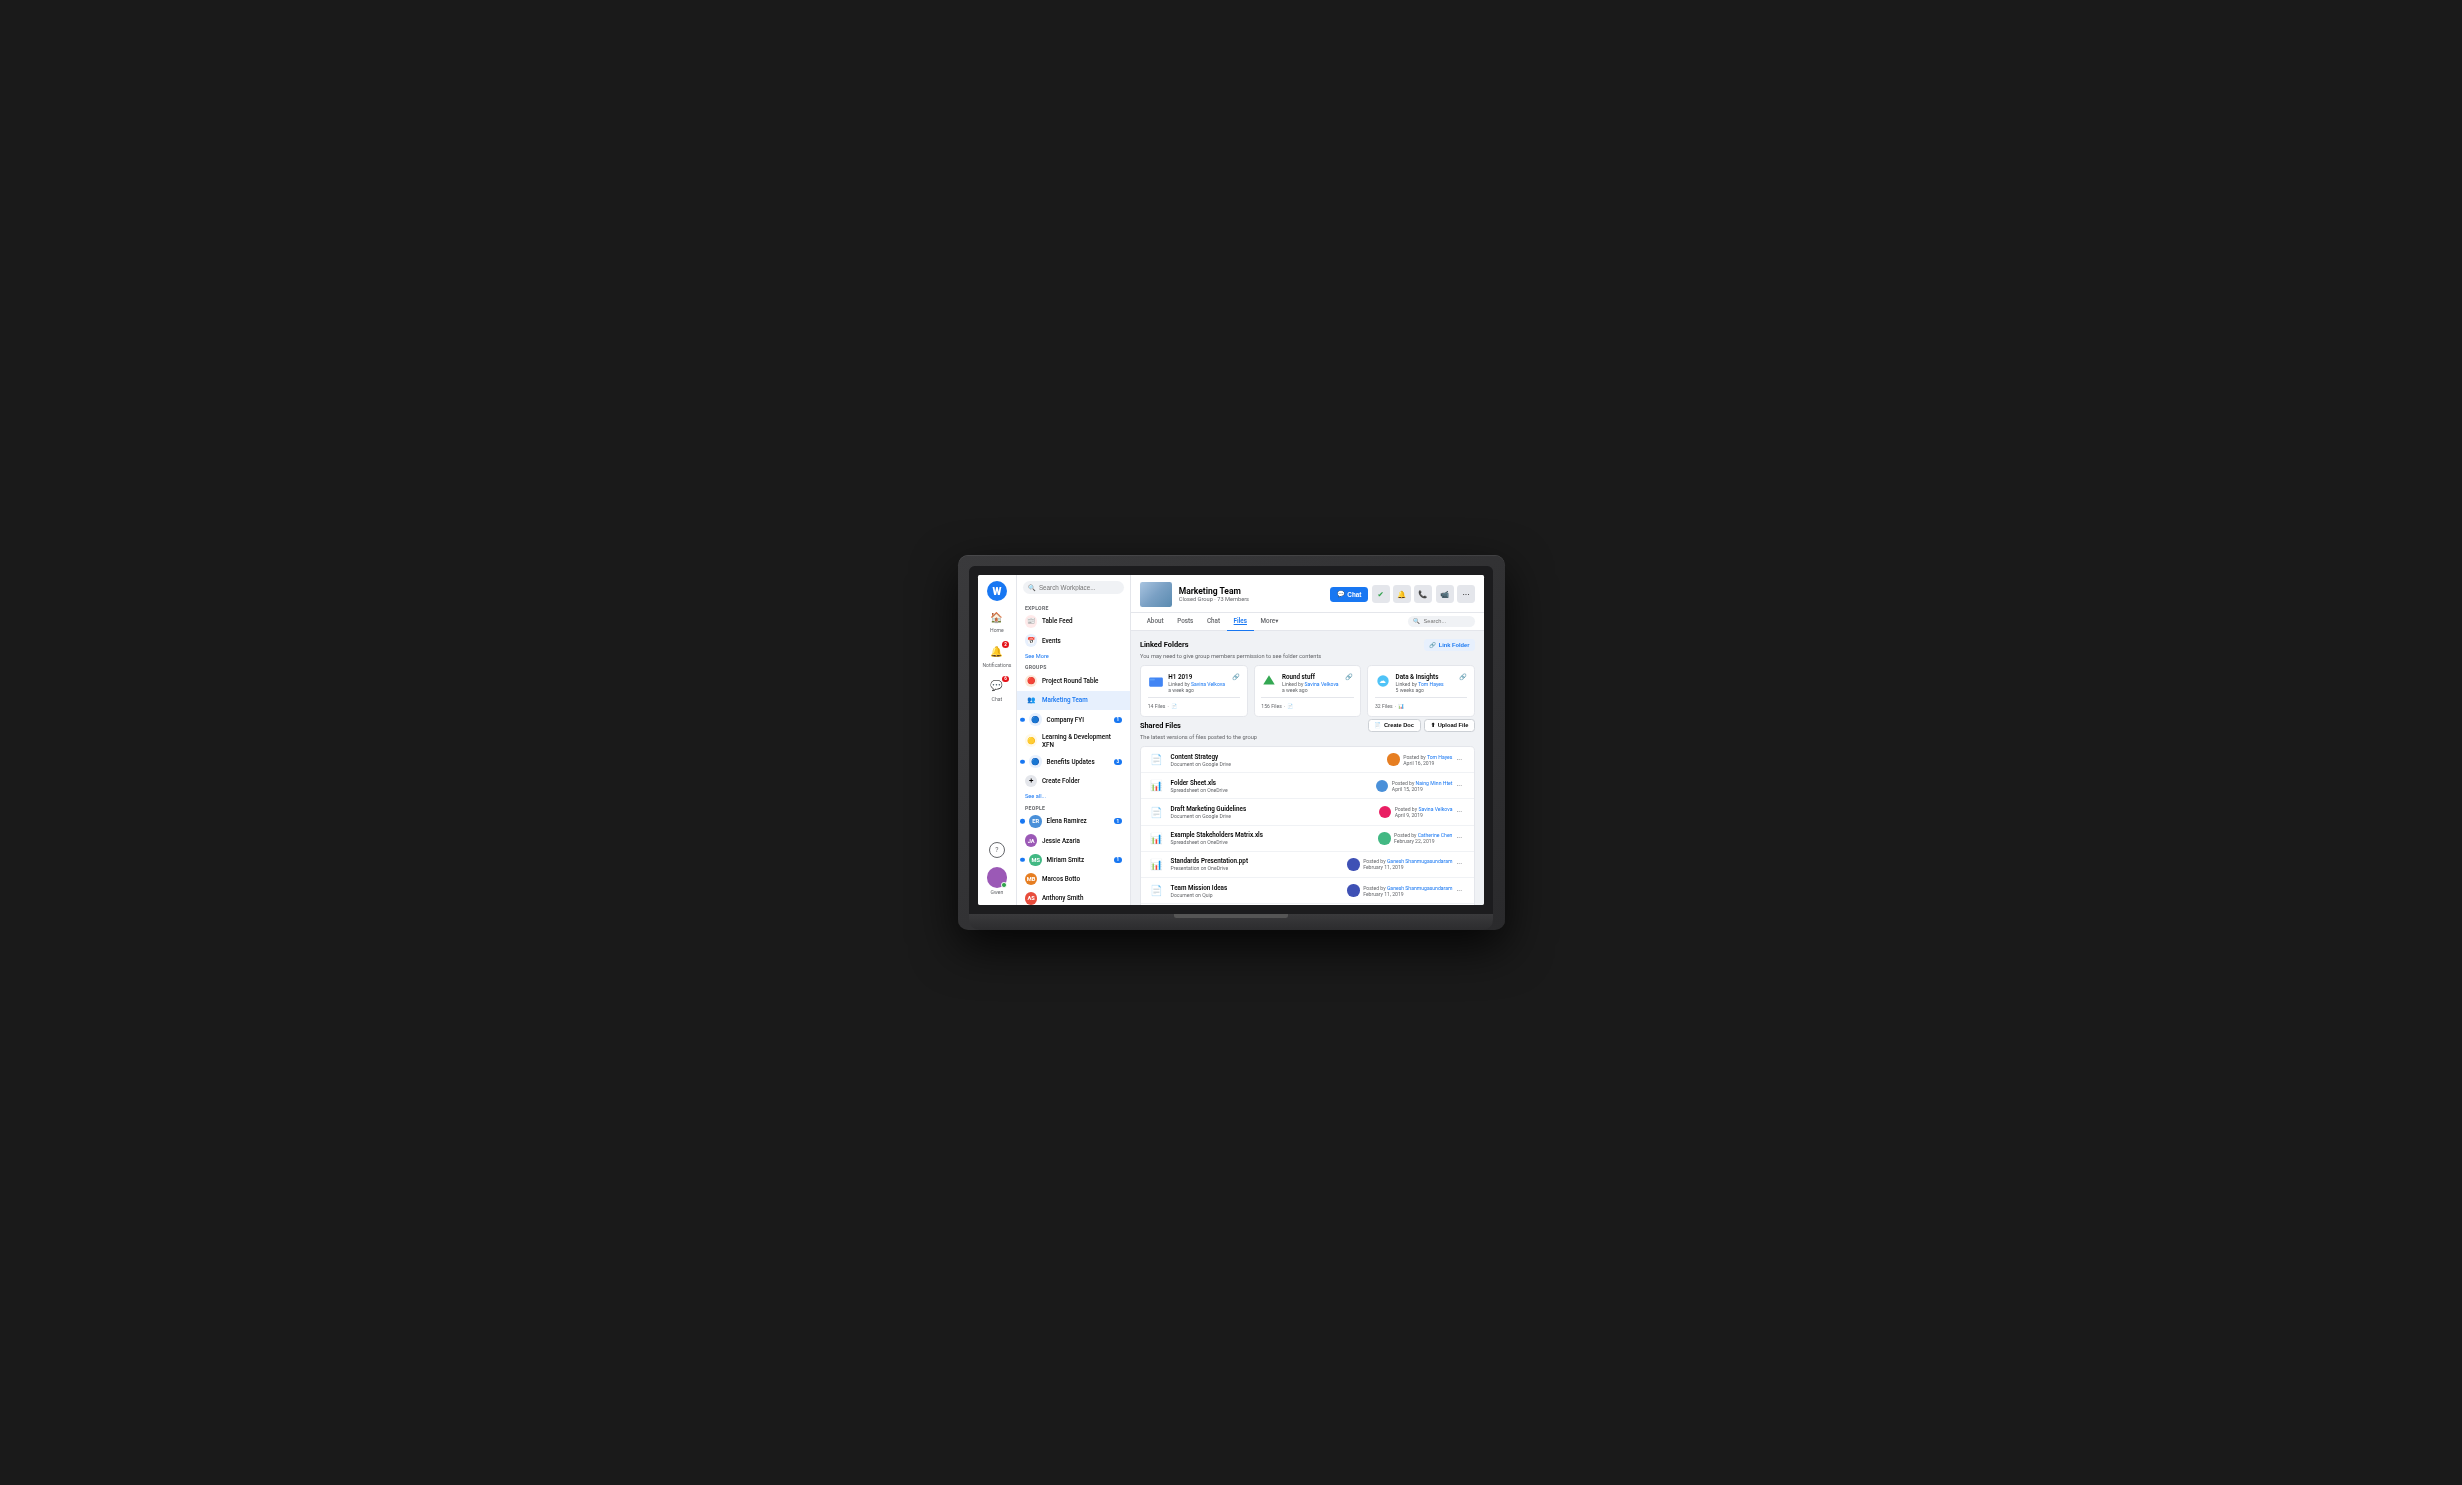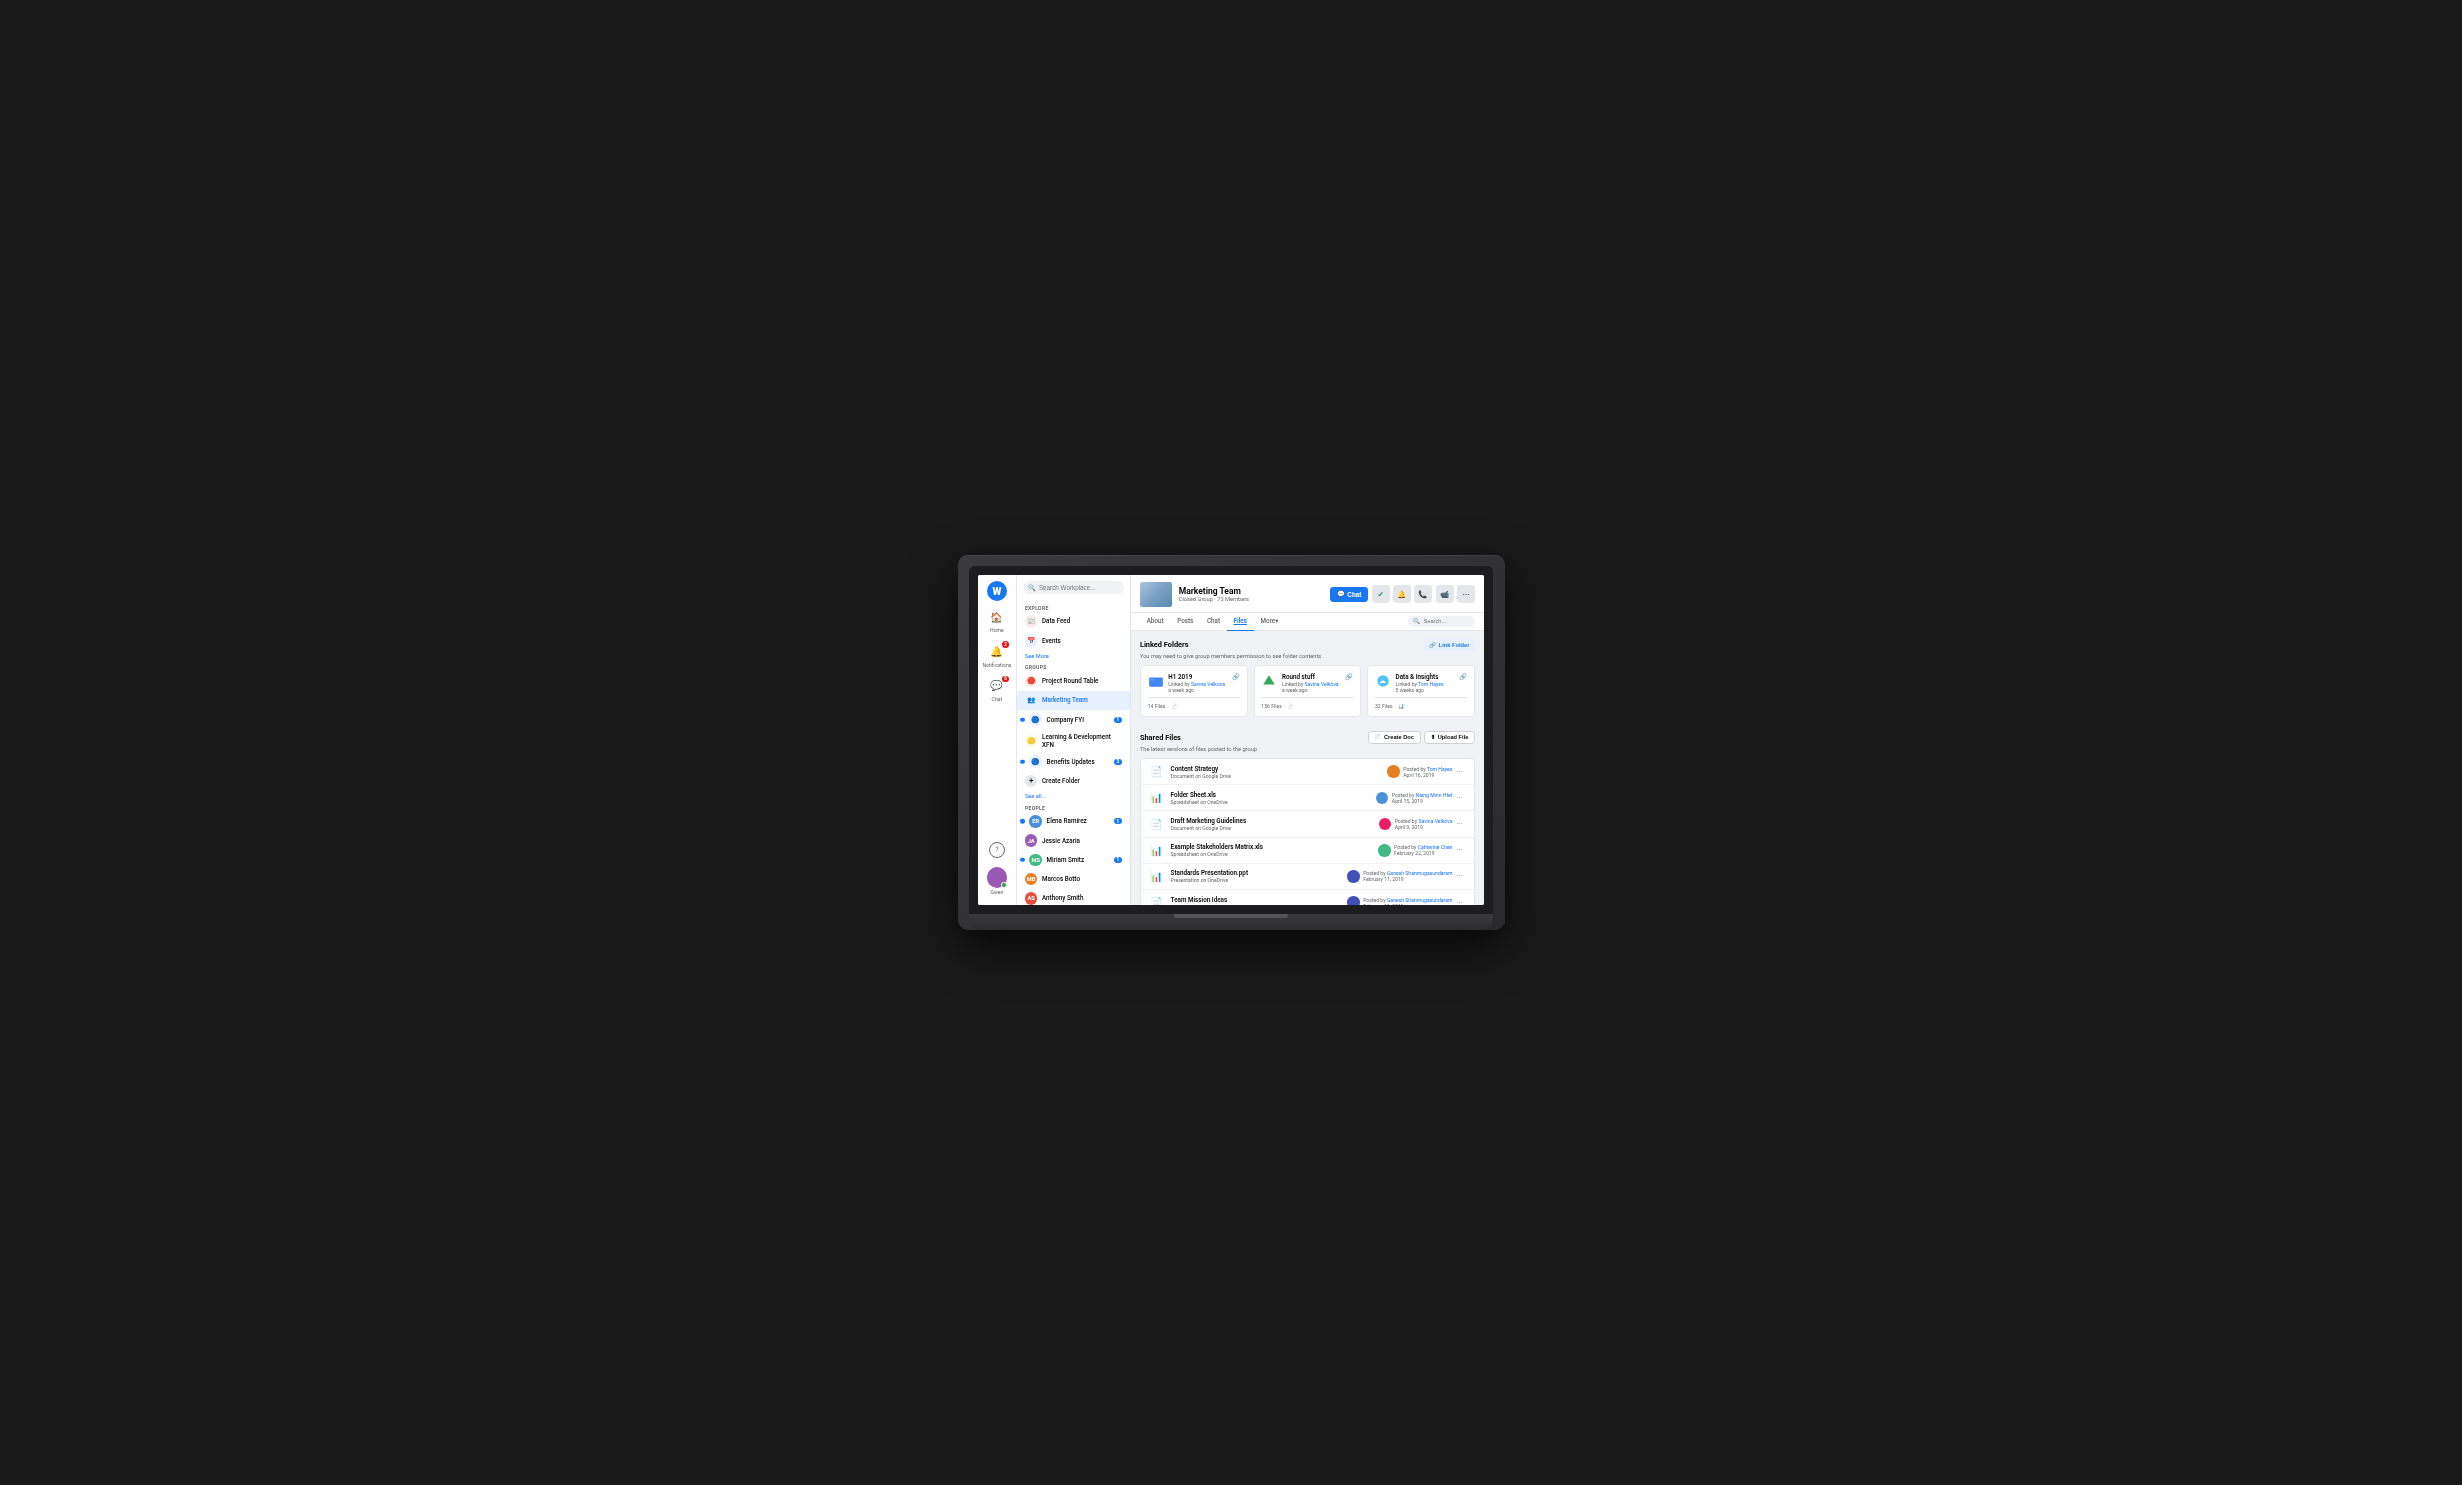--- a/index.html
+++ b/index.html
@@ -441,21 +441,21 @@
       cursor: pointer;
       display: flex;
       align-items: center;
       gap: 2.3px;
     }
 
     .folders-grid {
       display: grid;
       grid-template-columns: repeat(3, 1fr);
       gap: 5.7px;
-      margin-bottom: 14px;
+      margin-bottom: 2px;
     }
 
     .folder-card {
       background: #fff;
       border: 0.6px solid #e4e6eb;
       border-radius: 4.6px;
       padding: 6.8px;
       position: relative;
     }
 
@@ -677,21 +677,21 @@
         <div class="nav-panel">
           <div class="search-box">
             <span class="search-icon-sm">🔍</span>
             <input type="text" placeholder="Search Workplace..." style="">
           </div>
 
           <div class="nav-section-label">EXPLORE</div>
 
           <div class="nav-item">
             <div class="nav-icon" style="background:#ffeaea;">📰</div>
-            <span>Data Feed</span>
+            <span>Table Feed</span>
           </div>
           <div class="nav-item">
             <div class="nav-icon" style="background:#e7f0fd;">📅</div>
             <span>Events</span>
           </div>
 
           <div class="nav-see-more">See More</div>
 
           <div class="nav-section-label">GROUPS</div>
 

